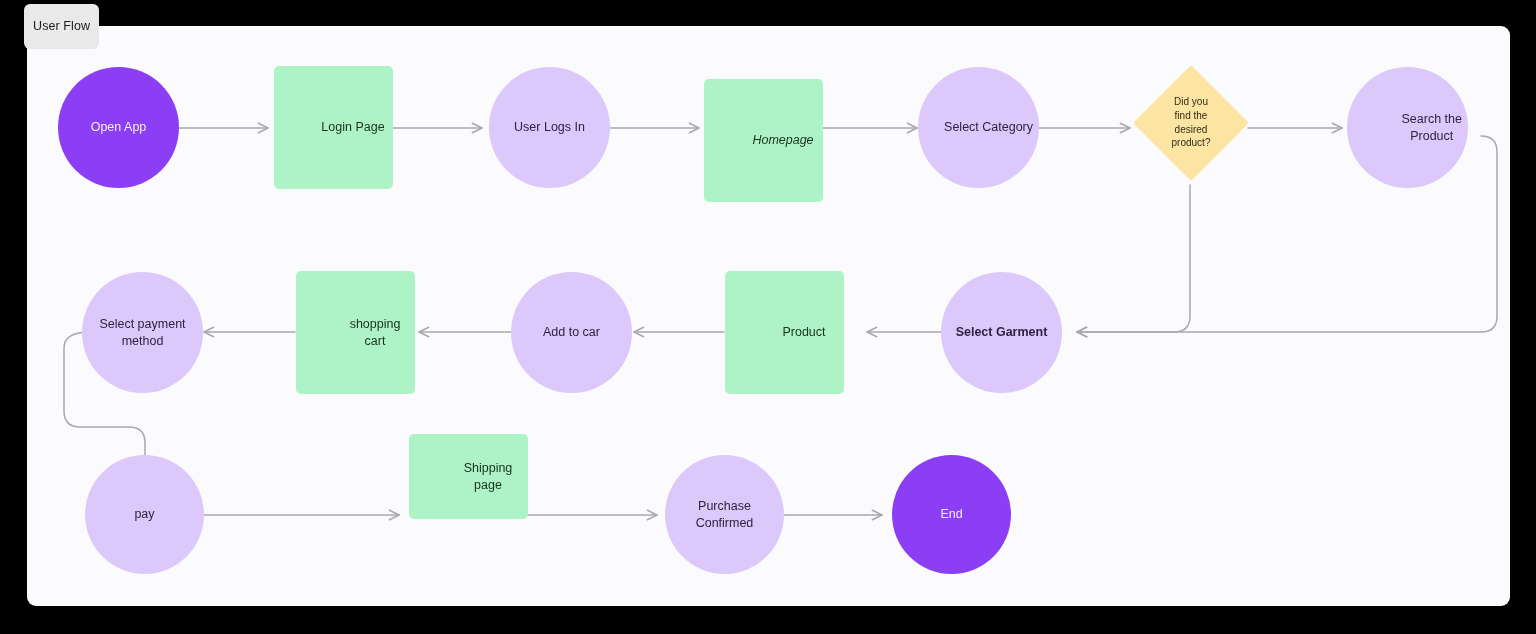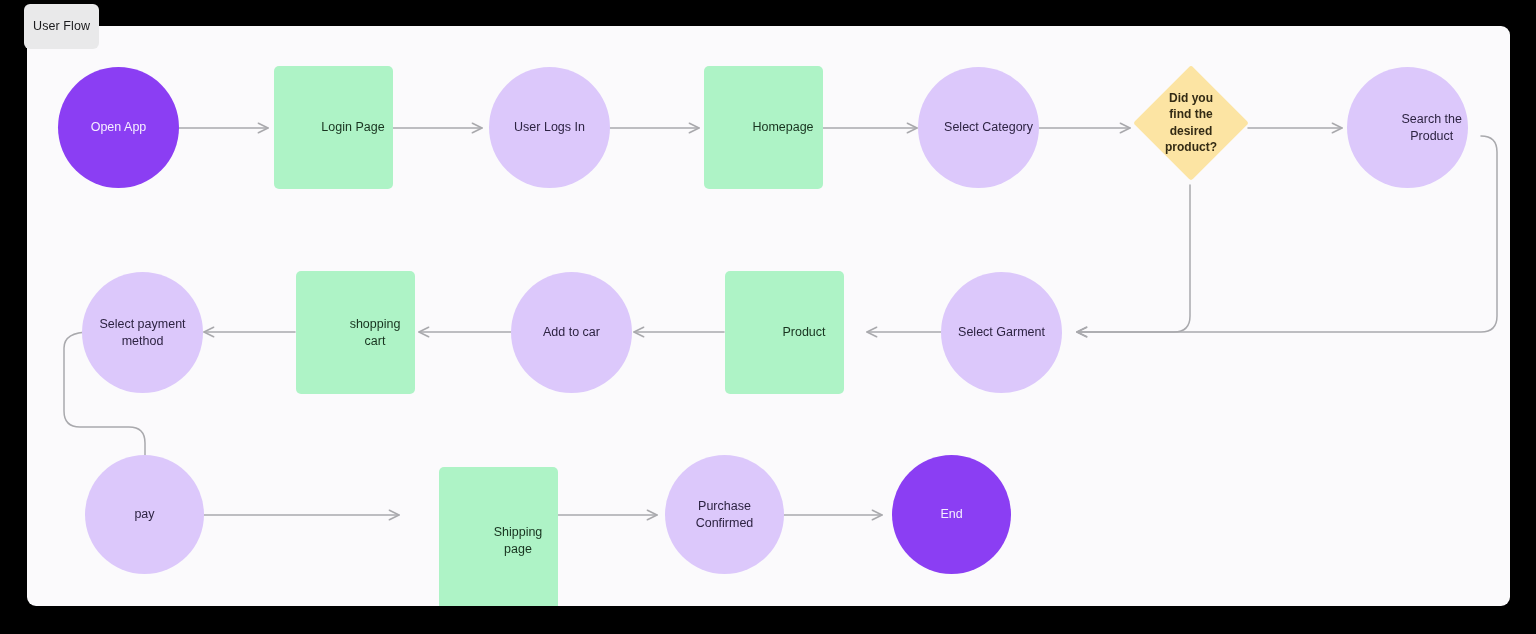--- a/index.html
+++ b/index.html
@@ -115,22 +115,21 @@
     background: #fce4a3;
     transform: rotate(45deg);
     border-radius: 3px;
     z-index: -1;
   }
 
   .node.decision .label {
     position: relative;
     z-index: 1;
     line-height: 1.36;
-    font-size: 12px;
-    font-weight: bold;
+    font-size: 10px;
   }
 </style>
 </head>
 <body>
 
 <div id="app">
 
   <div class="tab-chip">User Flow</div>
 
   <div class="canvas">
@@ -172,42 +171,42 @@
     </div>
 
     <div class="node page" style="left:247px; top:40px; width:119px; height:123px;">
       <span class="label">Login Page</span>
     </div>
 
     <div class="node circle process" style="left:462px; top:41px; width:121px; height:121px;">
       <span class="label">User Logs In</span>
     </div>
 
-    <div class="node page" style="left:677px; top:40px; width:119px; height:123px;">
+    <div class="node page" style="left:677px; top:53px; width:119px; height:123px;font-style:italic;">
       <span class="label">Homepage</span>
     </div>
 
     <div class="node circle process" style="left:891px; top:41px; width:121px; height:121px;justify-content:flex-end;">
       <span class="label">Select Category</span>
     </div>
 
     <div class="node decision" style="left:1106px; top:31px; width:116px; height:131px;">
       <span class="diamond-bg"></span>
       <span class="label">Did you
 find the
 desired
 product?</span>
     </div>
 
     <div class="node circle process" style="left:1320px; top:41px; width:121px; height:121px;justify-content:flex-end;">
       <span class="label">Search the
 Product</span>
     </div>
 
-    <div class="node circle process" style="left:914px; top:246px; width:121px; height:121px;">
+    <div class="node circle process" style="left:914px; top:246px; width:121px; height:121px;font-weight:bold;">
       <span class="label">Select Garment</span>
     </div>
 
     <div class="node page" style="left:698px; top:245px; width:119px; height:123px;">
       <span class="label">Product</span>
     </div>
 
     <div class="node circle process" style="left:484px; top:246px; width:121px; height:121px;">
       <span class="label">Add to car</span>
     </div>
@@ -218,21 +217,21 @@
 
     <div class="node circle process" style="left:55px; top:246px; width:121px; height:121px;">
       <span class="label">Select payment
 method</span>
     </div>
 
     <div class="node circle process" style="left:58px; top:429px; width:119px; height:119px;">
       <span class="label">pay</span>
     </div>
 
-    <div class="node page" style="left:382px; top:441px; width:119px; height:147px;margin-left:30px;">
+    <div class="node page" style="left:382px; top:408px; width:119px; height:85px;">
       <span class="label">Shipping page</span>
     </div>
 
     <div class="node circle process" style="left:638px; top:429px; width:119px; height:119px;">
       <span class="label">Purchase
 Confirmed</span>
     </div>
 
     <div class="node circle start-end" style="left:865px; top:429px; width:119px; height:119px;">
       <span class="label">End</span>

